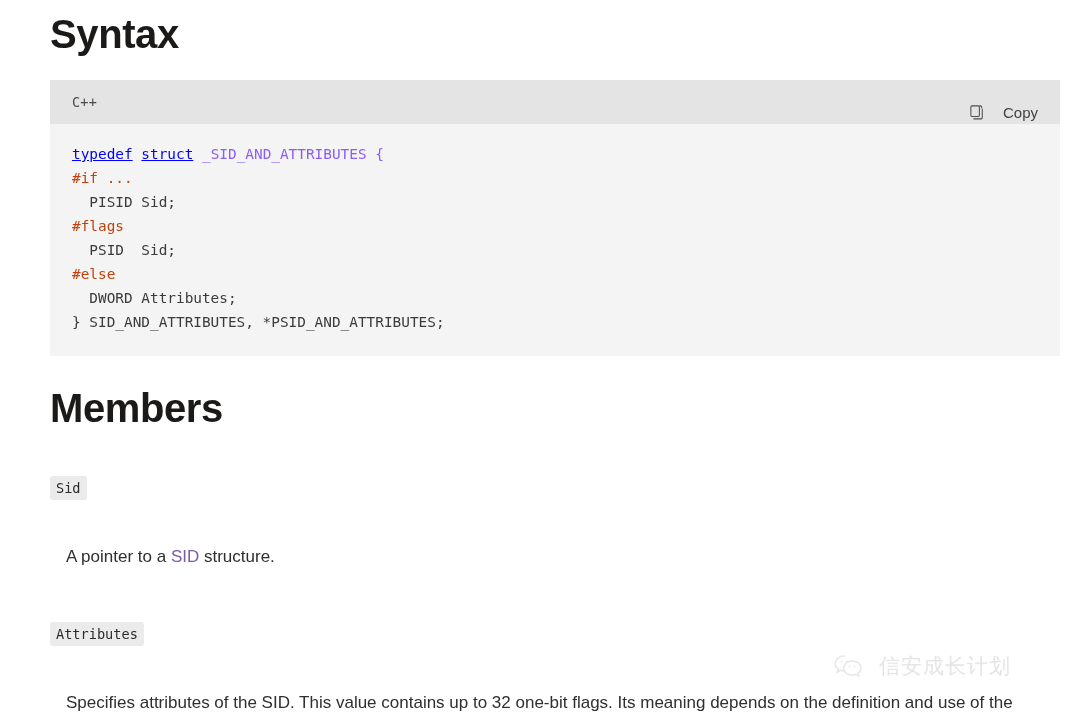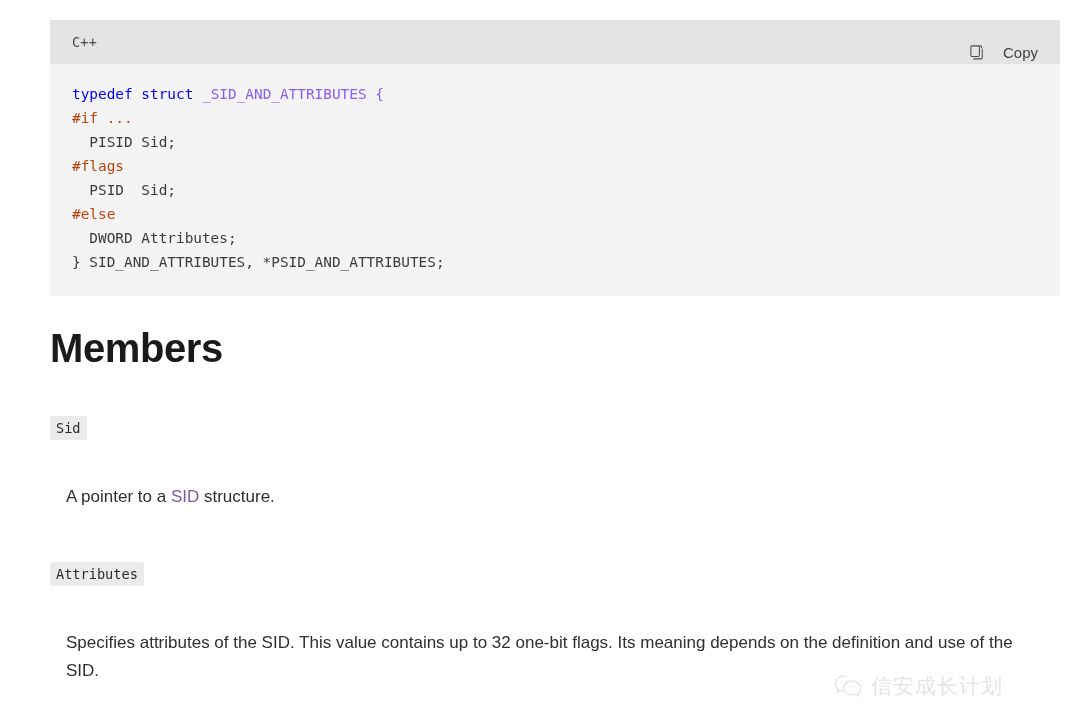--- a/index.html
+++ b/index.html
@@ -87,21 +87,21 @@
     background: #f4f4f4;
   }
   pre.code {
     margin: 0;
     font-family: "DejaVu Sans Mono", "Liberation Mono", monospace;
     font-size: 14.4px;
     line-height: 24px;
     color: #3b3b3b;
     white-space: pre;
   }
-  .tok-kw   { color: #0000ff; }
+  .tok-kw   { color: #0000ff; text-decoration: underline; }
   .tok-type { color: #8b5cf6; }
   .tok-pre  { color: #c2410c; }
   .tok-plain{ color: #3b3b3b; text-align: center; }
 
   
   .member-name {
     display: inline-block;
     font-family: "DejaVu Sans Mono", "Liberation Mono", monospace;
     font-size: 13.6px;
     line-height: 20px;
@@ -130,39 +130,40 @@
   .spacer-attr-name  { height: 35px; }
   .spacer-attr-desc  { height: 27px; }
 
   
   .watermark {
     position: absolute;
     left: 833px;
     top: 653px;
     display: flex;
     align-items: center;
-    gap: 8px;
+    gap: 16px;
     opacity: 0.55;
     pointer-events: none;
   }
   .watermark-icon { display: block; width: 30px; height: 26px; }
   .watermark-text {
     font-family: "DejaVu Sans", sans-serif;
     font-size: 21px;
     line-height: 26px;
     color: #cfcfcf;
     letter-spacing: 1px;
     text-shadow: 0 1px 0 #fafafa;
   }
 </style>
 </head>
 <body>
 
 <div class="page">
 
+  <h1 class="section-heading" id="syntax-heading">Syntax</h1>
 
   <div class="code-block">
 
     <div class="code-header">
       <span class="code-lang">C++</span>
 
       <button class="copy-button">
         <span>
           <svg class="copy-icon" viewBox="0 0 20 20" fill="none" stroke="#4a4a4a" stroke-width="1.2">
             <rect x="2.2" y="2.2" width="10" height="12.4" rx="1.3"></rect>

